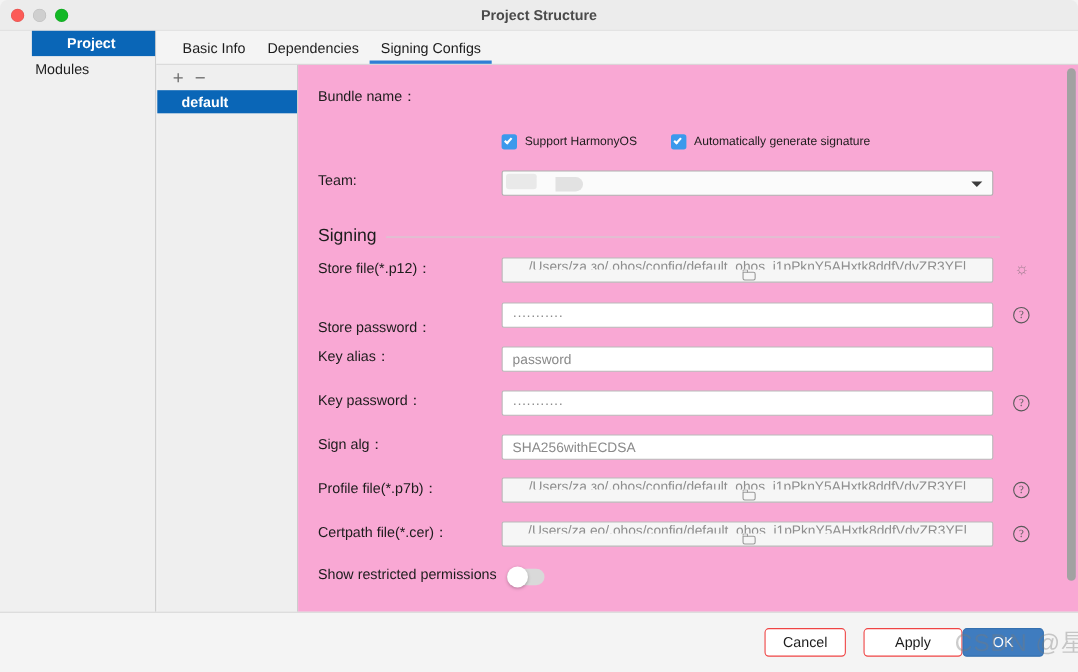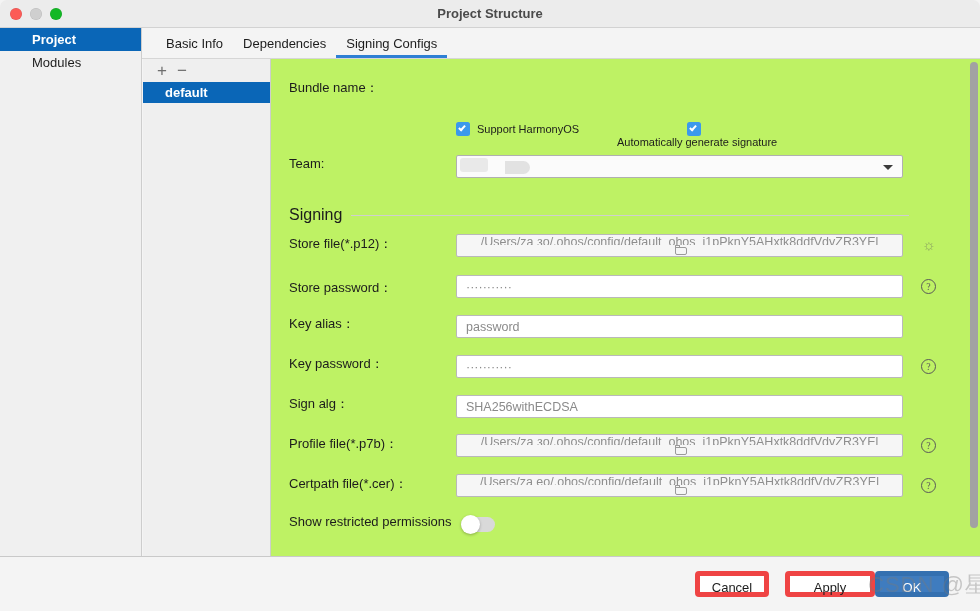--- a/index.html
+++ b/index.html
@@ -72,20 +72,21 @@
     padding-left: 32px;
     font-size: 13px;
     color: #1c1c1c;
     box-sizing: border-box;
     cursor: default;
   }
   .nav-item.selected {
     background: #0a66b7;
     color: #ffffff;
     font-weight: bold;
+    margin-left: 29px;
   }
 
   
   .tabbar {
     position: absolute;
     left: 142px; top: 28px;
     width: 838px; height: 31px;
     background: #f4f4f4;
     border-bottom: 1px solid #d6d6d6;
     box-sizing: border-box;
@@ -145,21 +146,21 @@
     background: #0a66b7;
     color: #fff;
     font-weight: bold;
   }
 
   
   .formpanel {
     position: absolute;
     left: 271px; top: 59px;
     width: 709px; height: 497px;
-    background: #bef264;
+    background: #f9a8d4;
     overflow: hidden;
     box-sizing: border-box;
   }
 
   .row {
     position: absolute;
     display: flex;
     align-items: center;
   }
   .lbl {
@@ -346,21 +347,21 @@
     border-top: 1px solid #c9c9c9;
     box-sizing: border-box;
     border-bottom-left-radius: 7px;
     border-bottom-right-radius: 7px;
   }
   .btn {
     position: absolute;
     top: 14px;
     height: 26px;
     border-radius: 4px;
-    border: 5px solid #ef4444;
+    border: 1px solid #ef4444;
     background: #ffffff;
     font-size: 13px;
     color: #1c1c1c;
     line-height: 24px;
     text-align: center;
     box-sizing: border-box;
     cursor: default;
   }
   .btn.primary {
     background: #3f7cbf;
@@ -416,21 +417,21 @@
   <div class="formpanel">
 
     <div class="row" style="left:18px; top:20px;">
       <span class="lbl">Bundle name：</span>
     </div>
 
     <div class="cbrow" style="position:absolute; left:185px; top:63px;">
       <span class="cbox"></span>
       <span class="cblabel">Support HarmonyOS</span>
     </div>
-    <div class="cbrow" style="position:absolute; left:339px; top:63px;flex-direction:column;">
+    <div class="cbrow" style="position:absolute; left:339px; top:63px;">
       <span class="cbox"></span>
       <span class="cblabel">Automatically generate signature</span>
     </div>
 
     <div class="row" style="left:18px; top:97px;">
       <span class="lbl">Team:</span>
     </div>
     <div class="combo" style="position:absolute; left:185px; top:96px; width:447px;">
       <span class="blur-block" style="left:3px; top:2px; width:28px; height:14px; background:#e9e9e9;"></span>
       <span class="blur-block" style="left:31px; top:3px; width:26px; height:13px; background:#fbfbfb;"></span>
@@ -445,21 +446,21 @@
 
     <div class="row" style="left:18px; top:176px;">
       <span class="lbl">Store file(*.p12)：</span>
     </div>
     <div class="field readonly" style="position:absolute; left:185px; top:175px; width:447px;">
       <span class="ftext">/Users/za          зo/.ohos/config/default_ohos_i1pPknY5AHxtk8ddfVdvZR3YEl</span>
       <span class="folder-icon"></span>
     </div>
     <span class="fp-icon" style="position:absolute; left:650px; top:178px;">☼</span>
 
-    <div class="row" style="left:18px; top:220px;">
+    <div class="row" style="left:18px; top:230px;">
       <span class="lbl">Store password：</span>
     </div>
     <div class="field" style="position:absolute; left:185px; top:216px; width:447px;">
       <span class="ftext">···········</span>
     </div>
     <span class="help-icon" style="position:absolute; left:650px; top:220px;">?</span>
 
     <div class="row" style="left:18px; top:256px;">
       <span class="lbl">Key alias：</span>
     </div>

